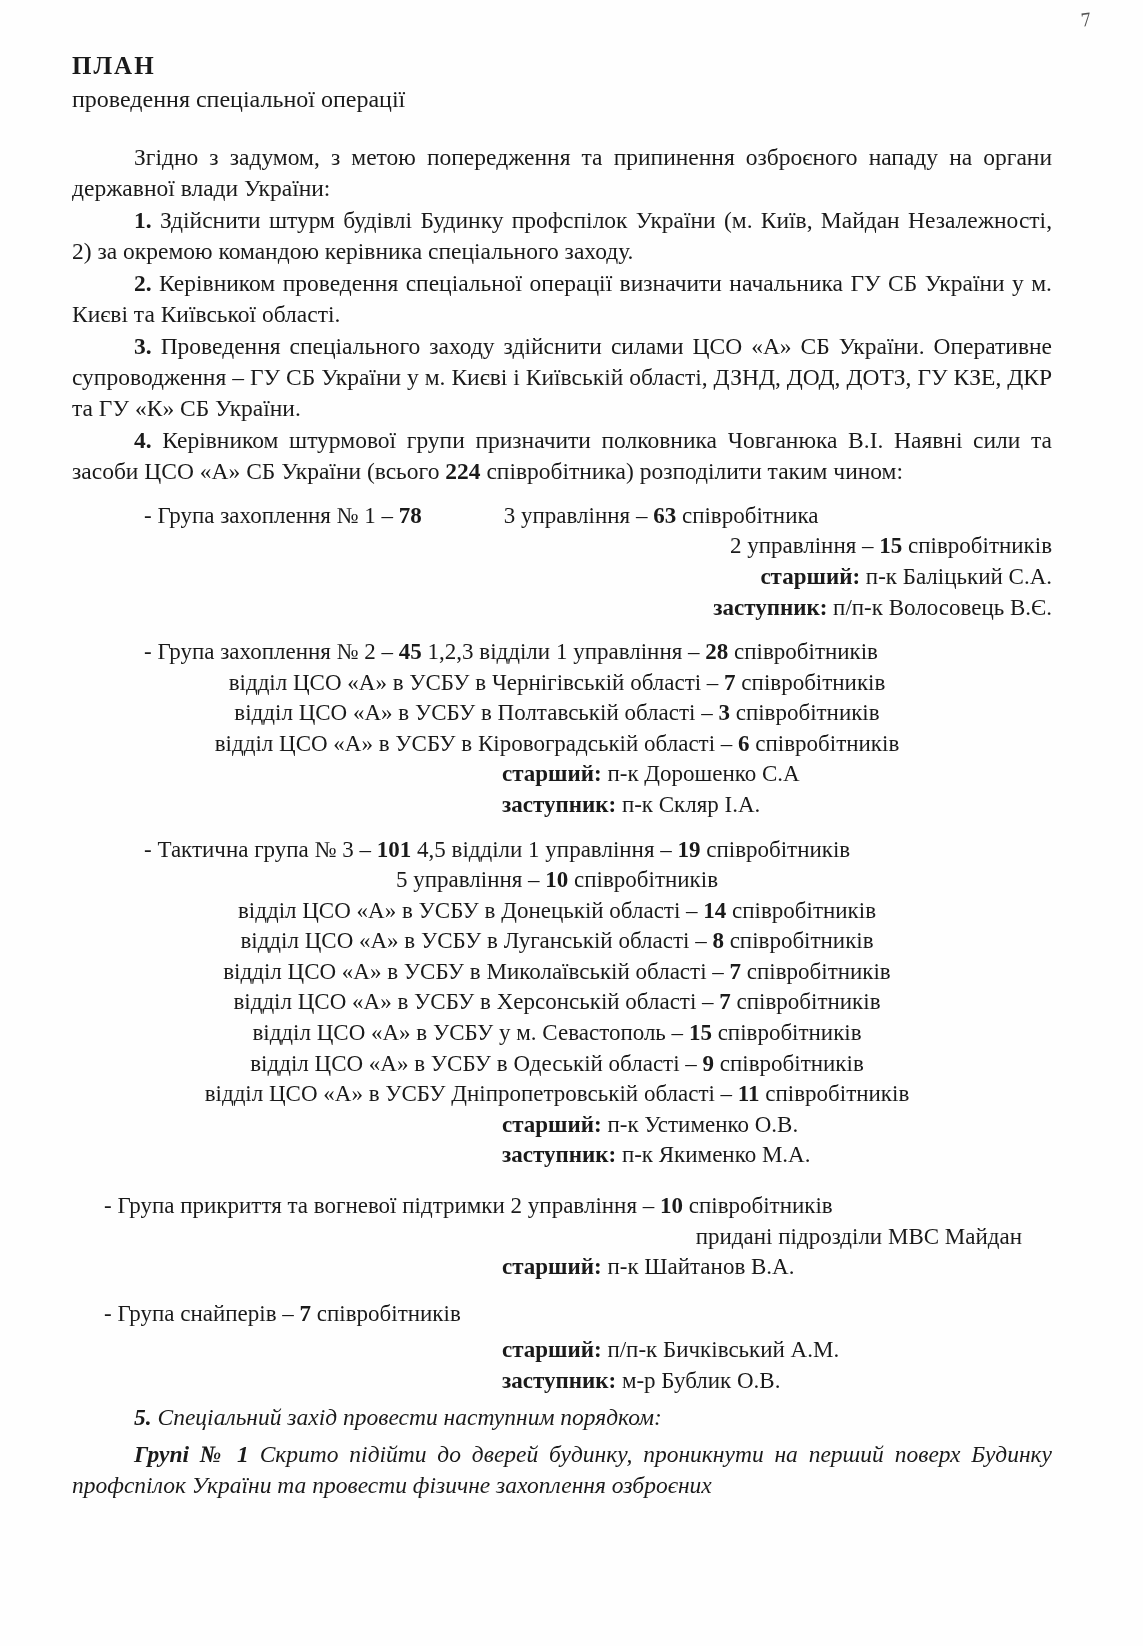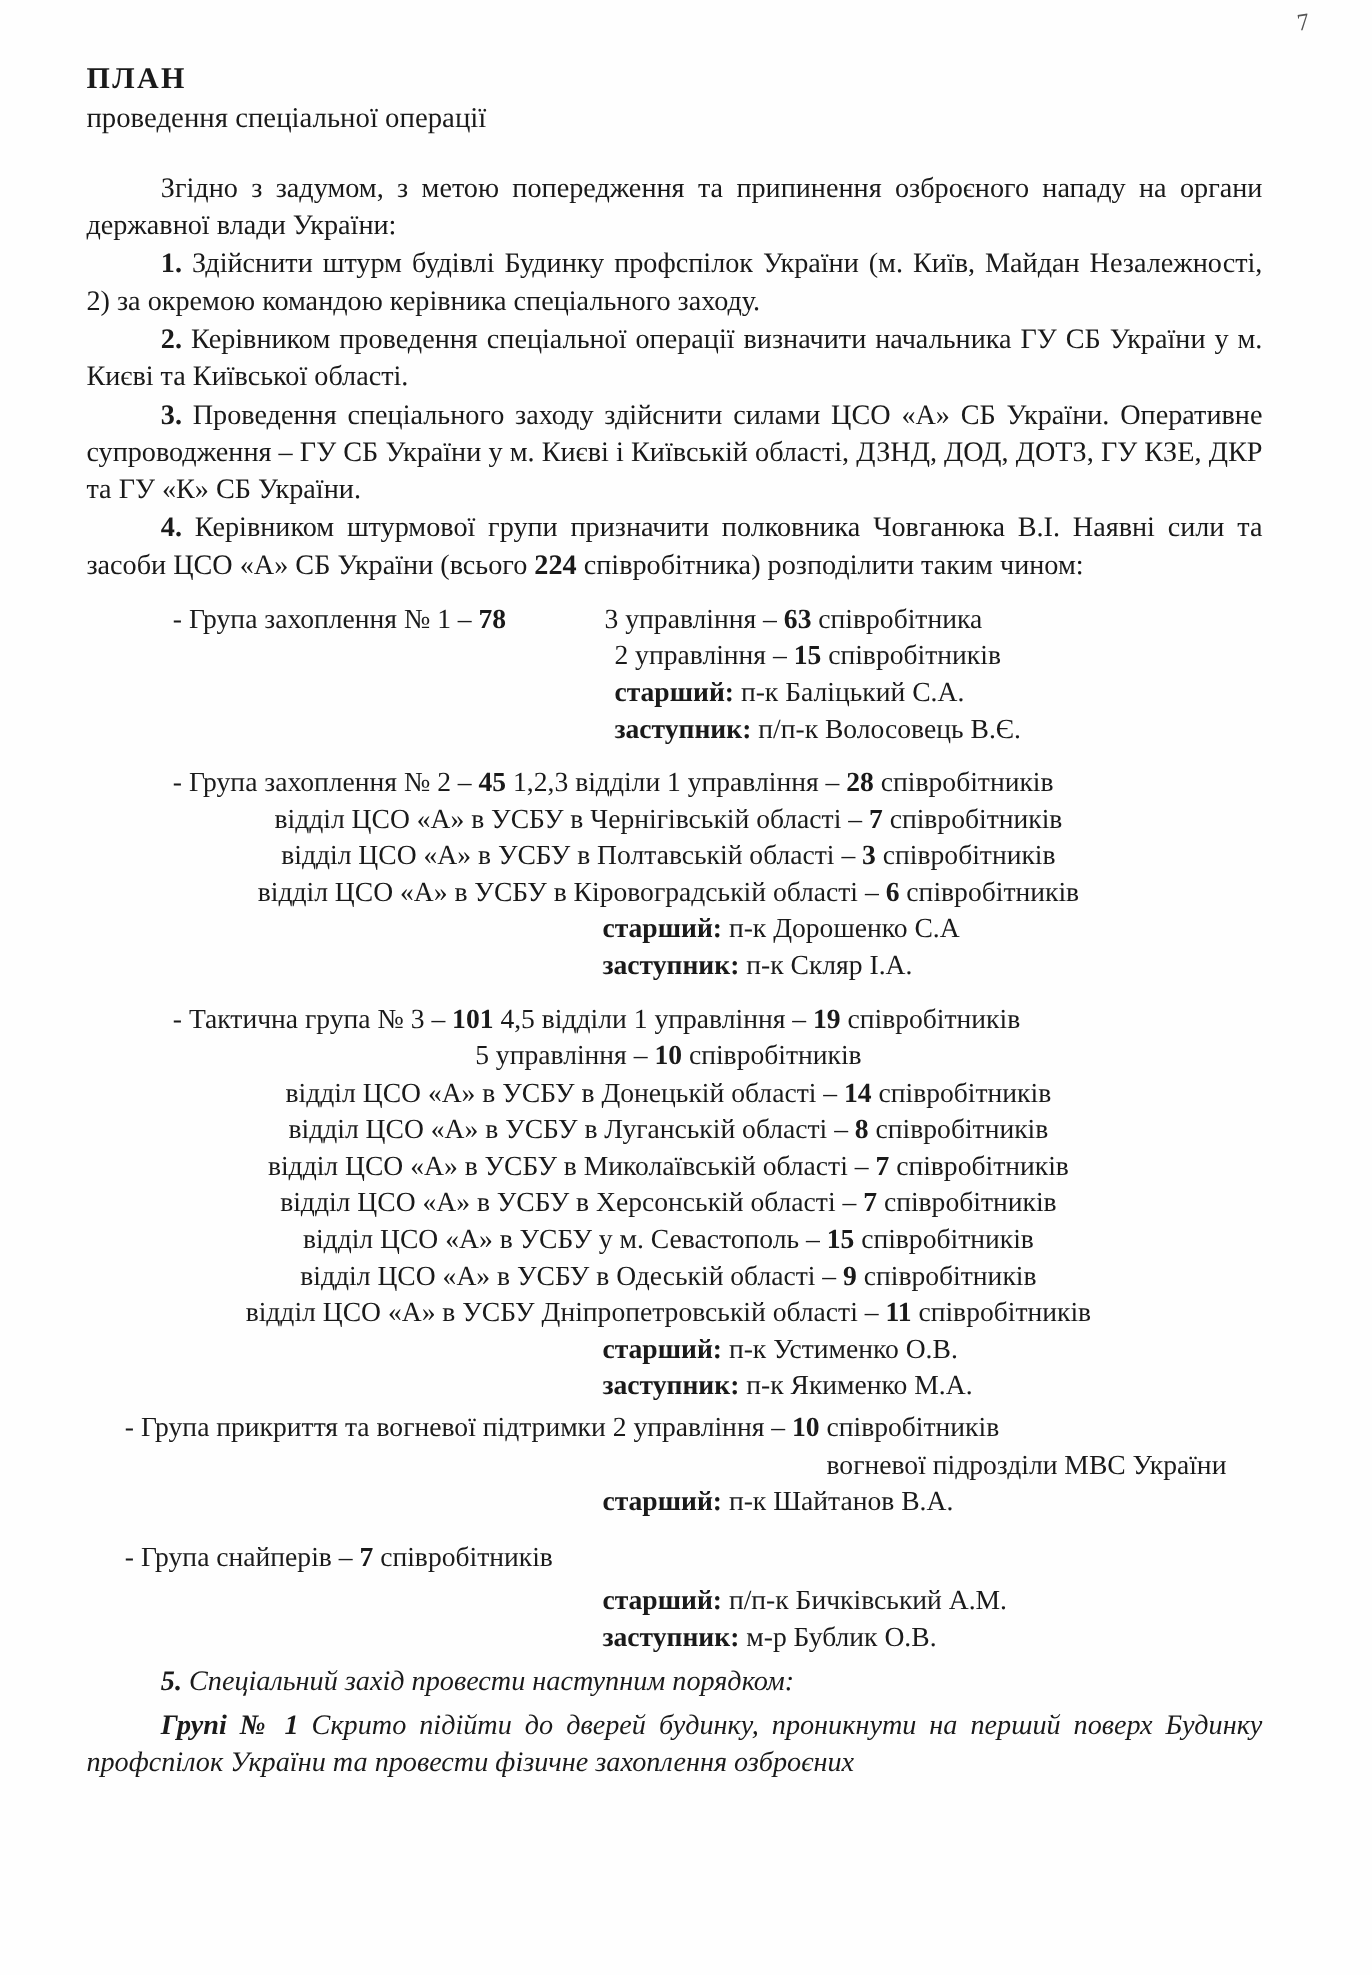--- a/index.html
+++ b/index.html
@@ -69,21 +69,21 @@
   .grow {
     display: block;
     white-space: nowrap;
   }
   .dash-line {
     display: block;
     padding-left: 32px;
     text-indent: -32px;
   }
   .ind-1 { padding-left: 104px; }
-  .ind-right-1 { padding-left: 440px; }
+  .ind-right-1 { padding-left: 440px; text-align: right; }
   .ind-right-3 { padding-left: 430px; }
   .near-right {
     display: block;
     text-align: center;
     padding-right: 10px;
   }
   .tail-para {
     font-size: 23.5px;
     line-height: 1.32;
     text-align: justify;
@@ -195,26 +195,26 @@
         <span>відділ ЦСО «А» в УСБУ Дніпропетровській області – </span><span class="b">11</span><span> співробітників</span>
       </span>
       <span class="grow ind-right-3">
         <span class="b">старший:</span><span> п-к Устименко О.В.</span>
       </span>
       <span class="grow ind-right-3">
         <span class="b">заступник:</span><span> п-к Якименко М.А.</span>
       </span>
     </div>
 
-    <div class="group-block" style="margin-top:4px">
+    <div class="group-block" style="margin-top:20px">
       <span class="grow" style="padding-left:32px">
         <span>-</span><span> Група прикриття та вогневої підтримки</span><span>  2 управління – </span><span class="b">10</span><span> співробітників</span>
       </span>
       <span class="grow" style="text-align:right;padding-right:30px">
-        <span>вогневої підрозділи МВС України</span>
+        <span>придані підрозділи МВС Майдан</span>
       </span>
       <span class="grow ind-right-3">
         <span class="b">старший:</span><span> п-к Шайтанов В.А.</span>
       </span>
     </div>
 
     <div class="group-block" style="margin-top:16px">
       <span class="grow" style="padding-left:32px">
         <span>-</span><span> Група снайперів – </span><span class="b">7</span><span> співробітників</span>
       </span>

